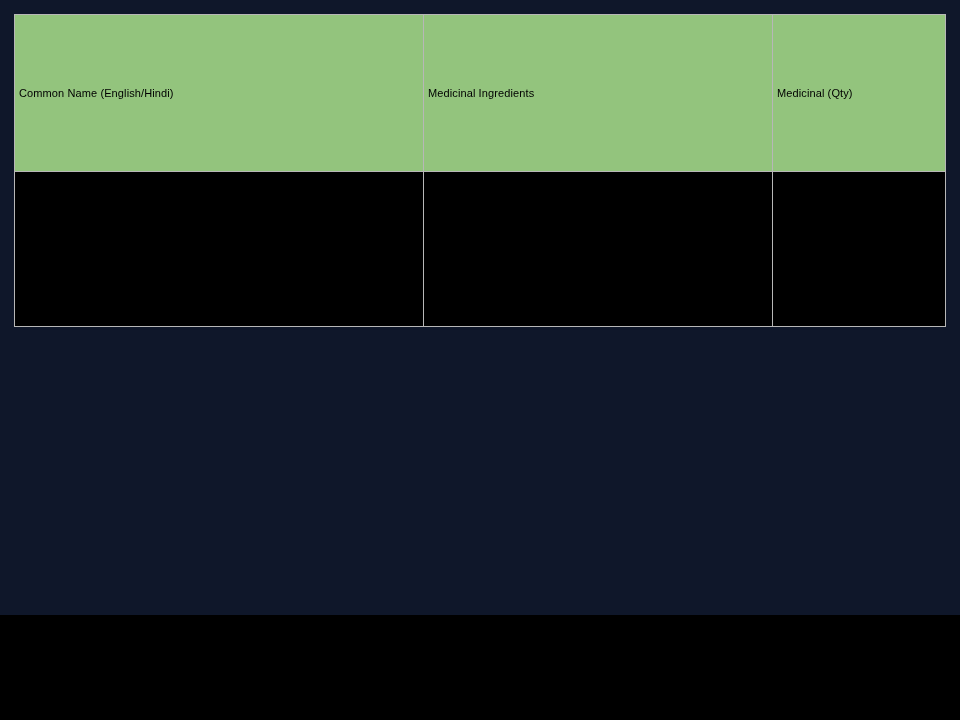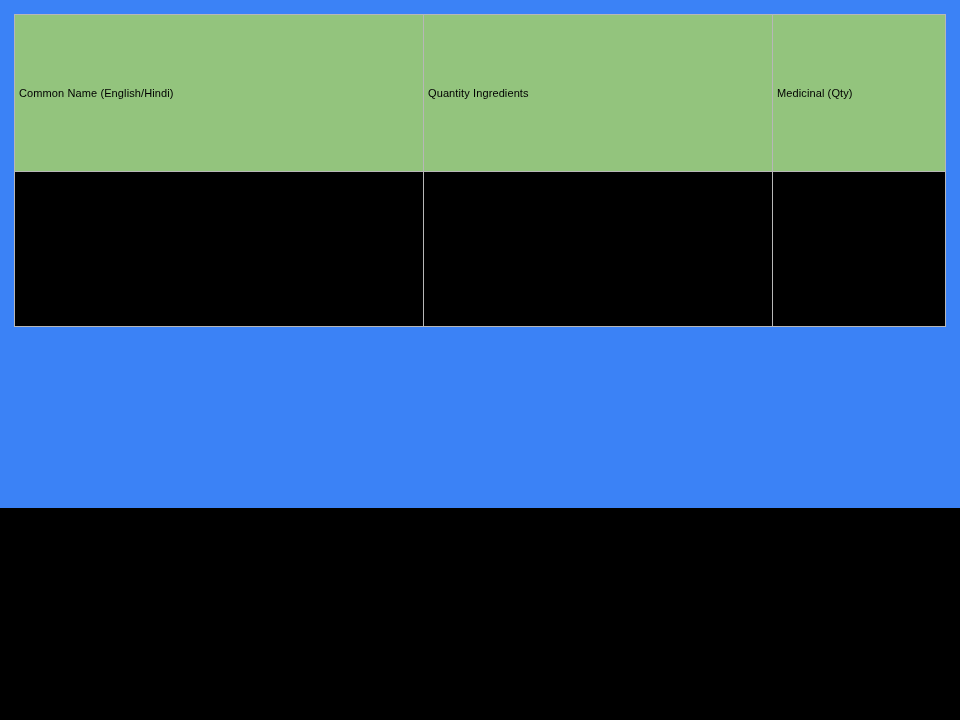--- a/index.html
+++ b/index.html
@@ -12,22 +12,22 @@
     width: 960px;
     height: 720px;
     overflow: hidden;
     font-family: "Liberation Sans", sans-serif;
     -webkit-font-smoothing: antialiased;
   }
 
   #page {
     position: relative;
     width: 960px;
-    height: 508px;
-    background: #3b82f6;
+    height: 615px;
+    background: #0f172a;
   }
 
   
   .doc-table {
     position: absolute;
     left: 14px;
     top: 14px;
     width: 931px;
     border-collapse: collapse;
     table-layout: fixed;
@@ -81,21 +81,21 @@
       <col class="col-ingr">
       <col class="col-qty">
     </colgroup>
 
     <thead>
       <tr class="header-row">
         <th>
           <span class="cell-text">Common Name (English/Hindi)</span>
         </th>
         <th>
-          <span class="cell-text">Quantity Ingredients</span>
+          <span class="cell-text">Medicinal Ingredients</span>
         </th>
         <th>
           <span class="cell-text">Medicinal (Qty)</span>
         </th>
       </tr>
     </thead>
 
     <tbody>
       <tr class="body-row">
         <td>

